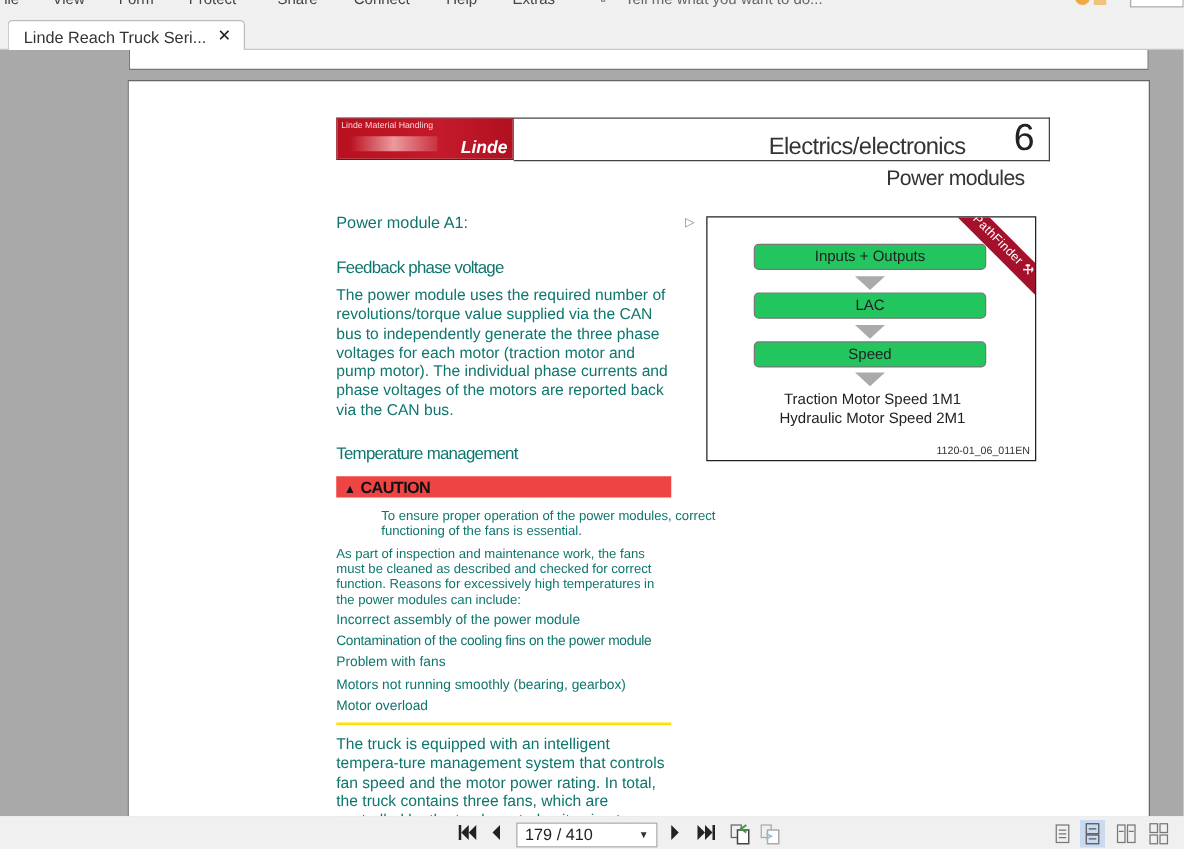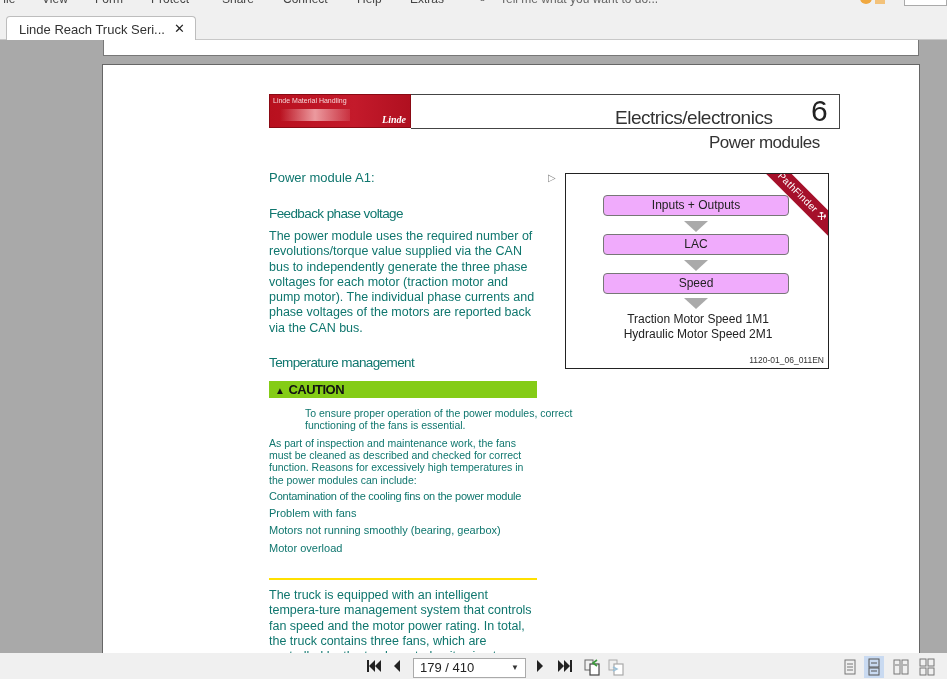--- a/index.html
+++ b/index.html
@@ -22,47 +22,47 @@
 
   
   .viewer { position: absolute; left: 0; top: 40px; width: 947px; height: 613px; background: #a9a9a9; overflow: hidden; }
   .prev-page { position: absolute; left: 103px; top: -4px; width: 816px; height: 20px; background: #fff; border: 1px solid #777; }
   .page { position: absolute; left: 102px; top: 24px; width: 818px; height: 620px; background: #fff; border: 1px solid #666; }
 
   
   .hdr-logo { position: absolute; left: 166px; top: 29px; width: 142px; height: 34px; background: linear-gradient(90deg, #b8101e 0%, #c41a2b 60%, #b01020 100%); border: 1px solid #8a0a14; overflow: hidden; }
   .hdr-logo .lmh { position: absolute; left: 3px; top: 2px; font-size: 7px; color: #f6d6d8; white-space: nowrap; }
   .hdr-logo .streak { position: absolute; left: 10px; top: 14px; width: 70px; height: 12px; background: linear-gradient(90deg, rgba(255,255,255,0) 0%, rgba(255,210,210,0.7) 50%, rgba(255,255,255,0.1) 100%); }
-  .hdr-logo .brand { position: absolute; right: 4px; bottom: 2px; font-family: Liberation Serif, serif; font-style: italic; font-weight: bold; font-size: 10px; color: #fff; }
+  .hdr-logo .brand { position: absolute; right: 4px; bottom: 2px; font-family: Liberation Sans, sans-serif; font-style: italic; font-weight: bold; font-size: 14px; color: #fff; }
   .hdr-line { position: absolute; left: 308px; top: 29px; width: 429px; height: 35px; border-top: 1px solid #444; border-right: 1px solid #444; border-bottom: 1px solid #444; }
   .hdr-section { position: absolute; left: 512px; top: 42px; font-size: 19px; color: #333; letter-spacing: -0.5px; }
   .hdr-num { position: absolute; left: 708px; top: 29px; font-size: 30px; color: #222; }
   .hdr-sub { position: absolute; left: 606px; top: 68px; font-size: 17px; color: #333; letter-spacing: -0.5px; }
 
   .col { position: absolute; left: 166px; width: 268px; color: #0f766e; }
   .t-intro { top: 105px; font-size: 13px; }
   .h1 { font-weight: normal; font-size: 13.5px; letter-spacing: -0.6px; }
   .h-feedback { top: 141px; }
   .p1 { top: 164px; font-size: 12.5px; line-height: 15.3px; }
   .h-temp { top: 290px; }
-  .caution { position: absolute; left: 166px; top: 316px; width: 268px; height: 17px; background: #84cc16; font-weight: bold; font-size: 13px; letter-spacing: -0.5px; padding-left: 6px; line-height: 17px; color: #111; }
+  .caution { position: absolute; left: 166px; top: 316px; width: 268px; height: 17px; background: #ef4444; font-weight: bold; font-size: 13px; letter-spacing: -0.5px; padding-left: 6px; line-height: 17px; color: #111; }
   .caution .tri { font-size: 10px; margin-right: 4px; }
   .small { font-size: 10.5px; line-height: 12.2px; }
   .c1 { top: 342px; margin-left: 36px; }
   .c2 { top: 372px; }
   .li { font-size: 11px; line-height: 17.2px; }
   .lst { top: 423px; }
   .yl { position: absolute; left: 166px; top: 513px; width: 268px; height: 2px; background: #ffe000; }
   .p2 { top: 523px; font-size: 12.5px; line-height: 15.3px; }
 
   .arrow-mark { position: absolute; left: 445px; top: 107px; font-size: 10px; color: #888; }
 
   
   .diagram { position: absolute; left: 462px; top: 108px; width: 264px; height: 196px; border: 1px solid #222; background: #fff; overflow: hidden; }
-  .diagram .box { position: absolute; left: 37px; width: 186px; height: 21px; border: 1px solid #777; border-radius: 4px; text-align: center; font-size: 12px; line-height: 19px; color: #222; background: #f0abfc; }
+  .diagram .box { position: absolute; left: 37px; width: 186px; height: 21px; border: 1px solid #777; border-radius: 4px; text-align: center; font-size: 12px; line-height: 19px; color: #222; background: #22c55e; }
   .diagram .tri { position: absolute; left: 118px; width: 0; height: 0; border-left: 12px solid transparent; border-right: 12px solid transparent; border-top: 11px solid #aaa; }
   .diagram .out { position: absolute; left: 0; width: 264px; text-align: center; font-size: 12px; color: #222; }
   .diagram .code { position: absolute; right: 4px; bottom: 3px; font-size: 8.5px; color: #333; }
   .diagram .pf { position: absolute; right: -34px; top: 14px; width: 120px; height: 18px; background: #a5102a; color: #fff; font-size: 10px; text-align: center; transform: rotate(45deg); line-height: 18px; letter-spacing: 0.3px; }
 
   
   .bottombar { position: absolute; left: 0; top: 653px; width: 947px; height: 26px; background: #f0f0f0; }
   .nav-btn { position: absolute; top: 6px; font-size: 14px; color: #222; cursor: pointer; line-height: 14px; }
   .page-select { position: absolute; left: 413px; top: 5px; width: 113px; height: 20px; background: #fff; border: 1px solid #aaa; font-size: 13px; padding-left: 6px; line-height: 18px; color: #222; }
   .page-select .dd { position: absolute; right: 6px; top: 0; font-size: 8px; color: #333; }
@@ -120,20 +120,21 @@
       <div class="col h1 h-feedback">Feedback phase voltage</div>
       <div class="col p1">The power module uses the required number of revolutions/torque value supplied via the CAN bus to independently generate the three phase voltages for each motor (traction motor and pump motor).  The individual phase currents and phase voltages of the motors are reported back via the CAN bus.</div>
 
       <div class="col h1 h-temp">Temperature management</div>
       <div class="caution">
         <span class="tri">▲</span><span>CAUTION</span>
       </div>
       <div class="col small c1">To ensure proper operation of the power modules, correct functioning of the fans is essential.</div>
       <div class="col small c2">As part of inspection and maintenance work, the fans must be cleaned as described and checked for correct function.  Reasons for excessively high temperatures in the power modules can include:</div>
       <div class="col li lst">
+        <div>Incorrect assembly of the power module</div>
         <div style="letter-spacing:-0.25px">Contamination of the cooling fins on the power module</div>
         <div>Problem with fans</div>
         <div>Motors not running smoothly (bearing, gearbox)</div>
         <div>Motor overload</div>
       </div>
       <div class="yl"></div>
       <div class="col p2">The truck is equipped with an intelligent tempera-ture management system that controls fan speed and the motor power rating.  In total, the truck contains three fans, which are controlled by the truck control unit using two PWM signals.  The</div>
 
       <div class="diagram">
         <div class="pf"><span>PathFinder</span> ⚒</div>

